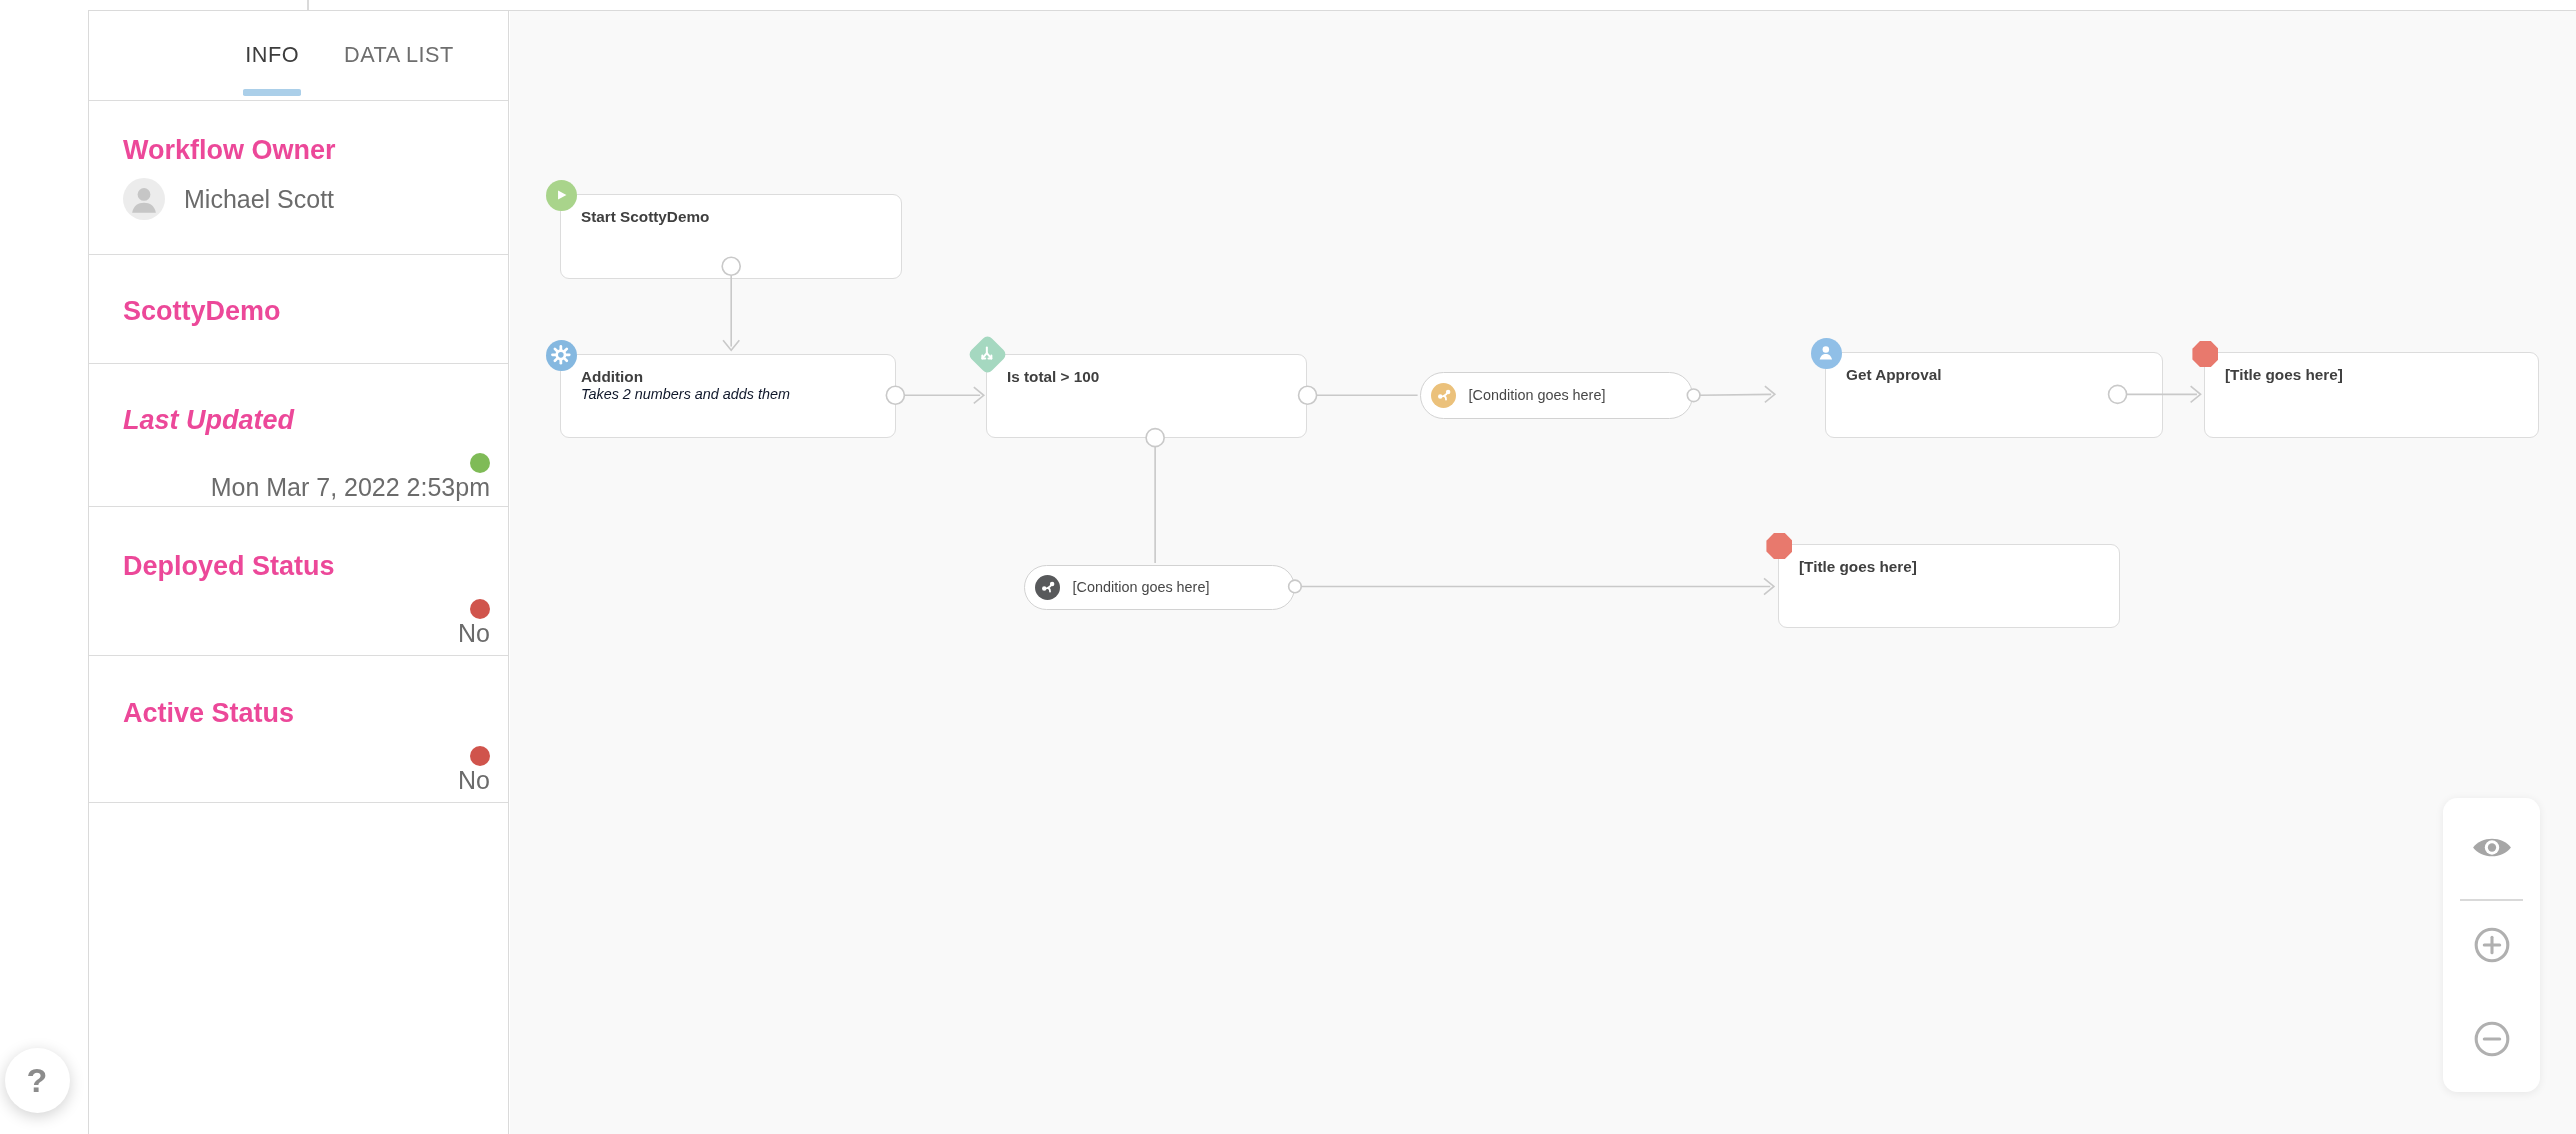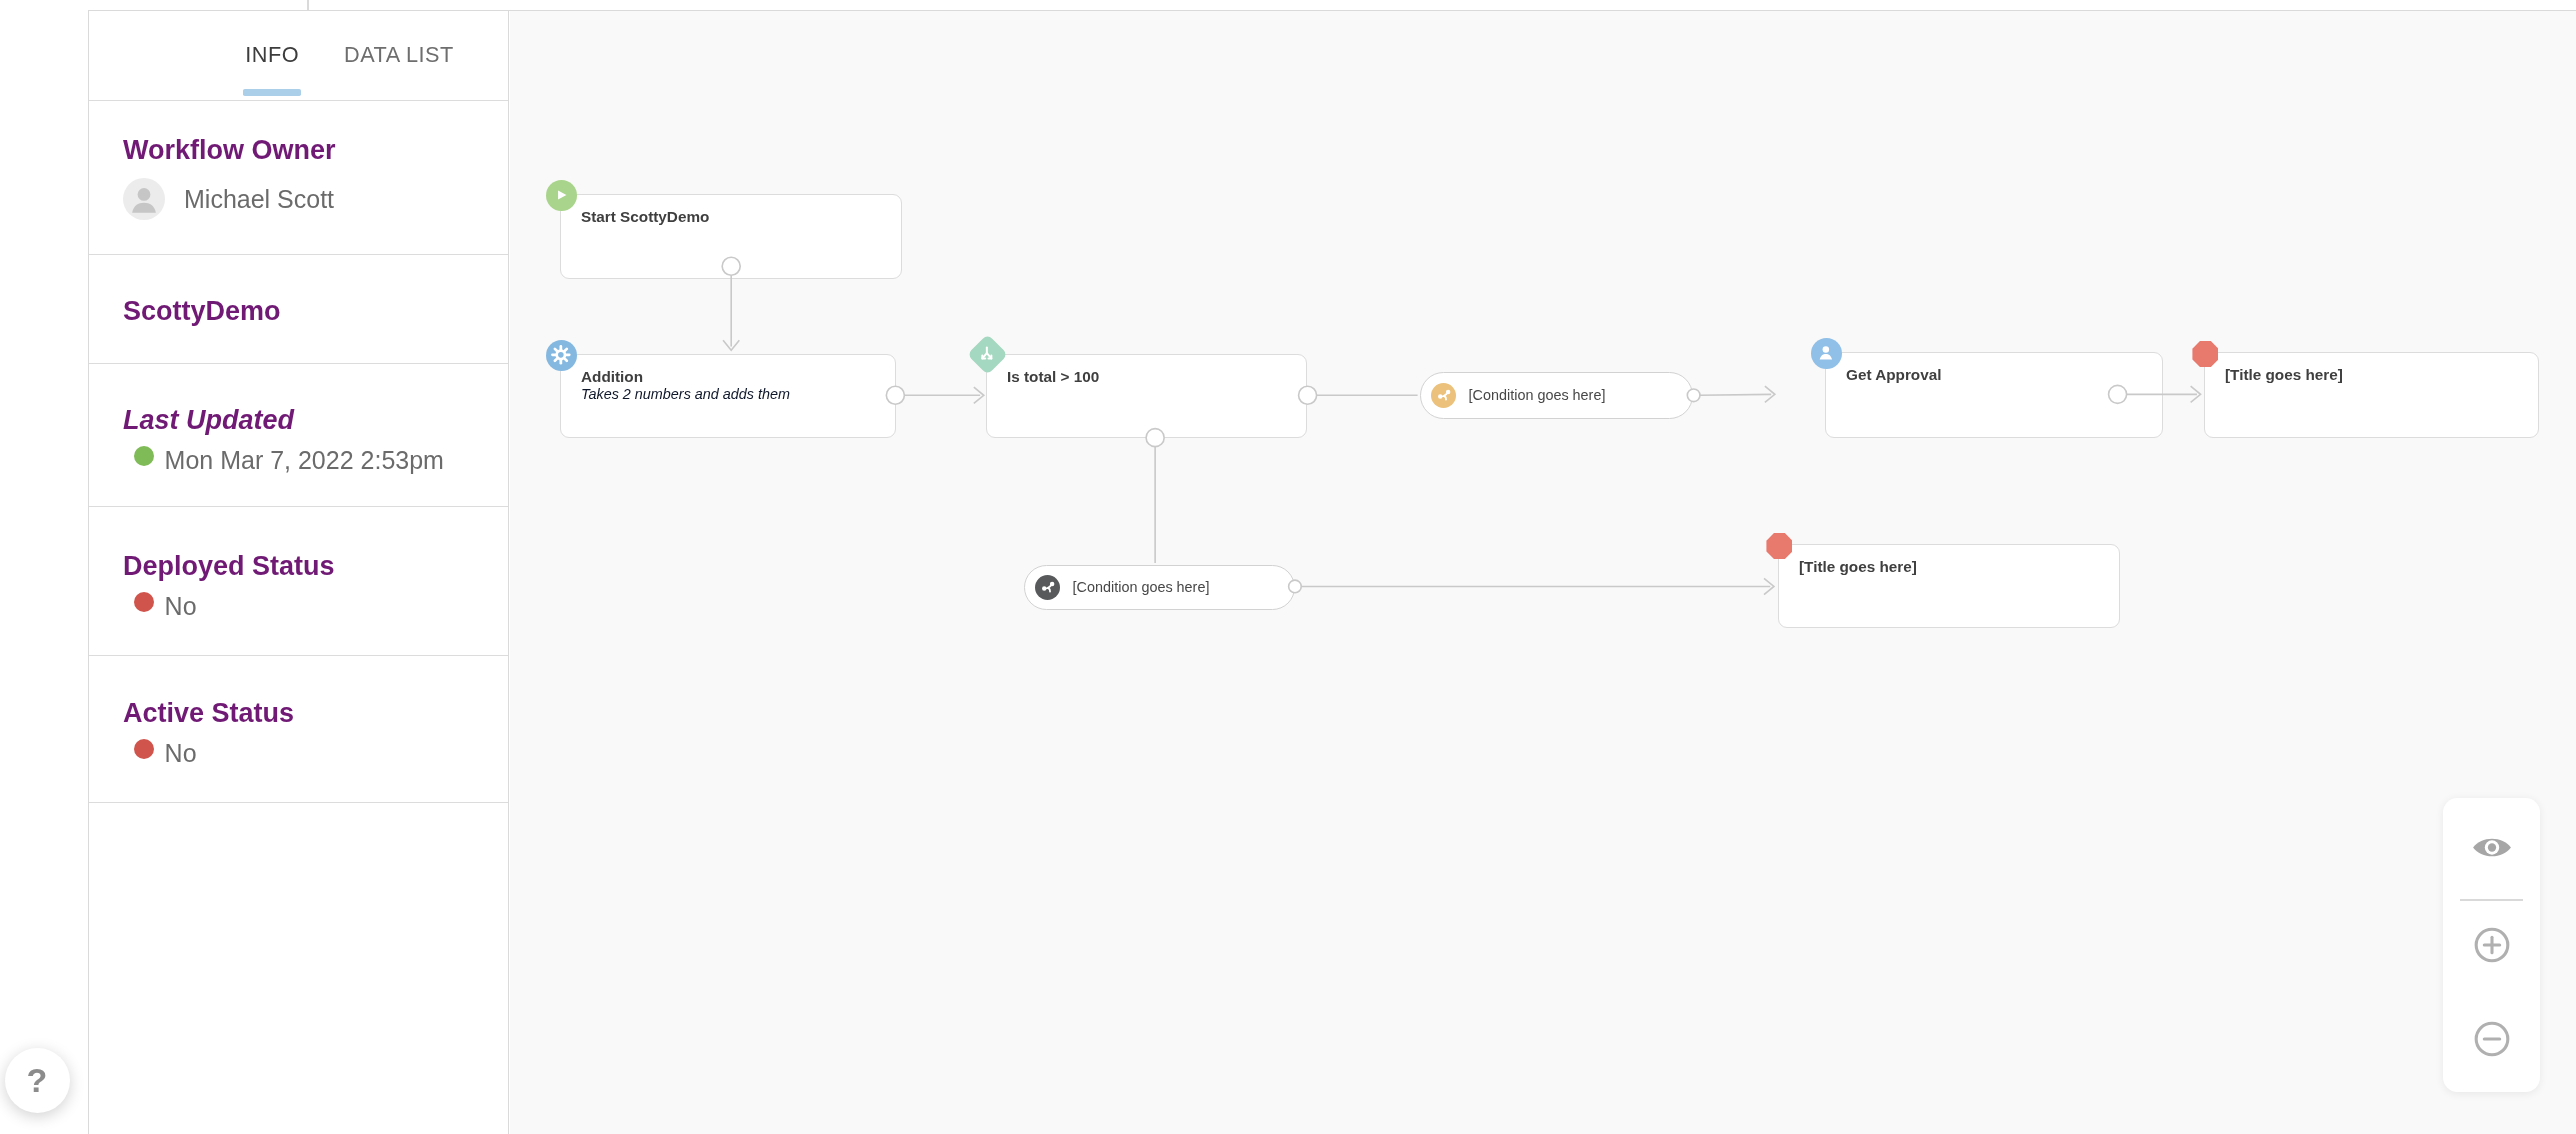--- a/index.html
+++ b/index.html
@@ -23,34 +23,34 @@
   .sidebar { position:absolute; left:88px; top:10.8px; width:421px; height:1123px; background:#fff;
              border-left:1.8px solid #dadada; border-right:1.8px solid #dadada; }
   .tabs { height:90px; border-bottom:1.8px solid #dcdcdc; display:flex; align-items:center;
           padding-left:102px; gap:45px;justify-content:center; }
   .tab { position:relative; height:100%; display:flex; align-items:center;
          font-size:21.7px; letter-spacing:0.5px; color:#6e6e6e; cursor:pointer; }
   .tab.active { color:#3d3d3d; }
   .tab-underline { position:absolute; left:-1.8px; right:-1.8px; bottom:3.6px; height:7.2px;
                    border-radius:1.8px; }
   .sb-section { border-bottom:1.8px solid #dcdcdc; padding-left:34px; padding-right:18px; }
-  .sb-section h3 { font-size:27px; line-height:34px; color:#701a75; font-weight:bold; }
+  .sb-section h3 { font-size:27px; line-height:34px; color:#ec4899; font-weight:bold; }
   .sec-owner    { height:154px; } .sec-owner h3    { padding-top:32px; }
   .sec-desc     { height:109px; } .sec-desc h3     { padding-top:39px; }
   .sec-updated  { height:143px; } .sec-updated h3  { padding-top:39px;font-style:italic; }
   .sec-deployed { height:149px; } .sec-deployed h3 { padding-top:42px; }
   .sec-active   { height:147px; } .sec-active h3   { padding-top:40px; }
   .sec-flows    { height:132px; }
 
   .owner-row { display:flex; align-items:center; margin-top:11.7px; }
   .avatar { width:42px; height:42px; border-radius:50%; background:#ececec;
             display:flex; align-items:center; justify-content:center; overflow:hidden; }
   .owner-name { margin-left:19px; font-size:25px; color:#6b6b6b; }
 
-  .value-row { display:flex; align-items:flex-start; margin-top:9px; }
+  .value-row { display:flex; align-items:flex-end; margin-top:16px;flex-direction:column; }
   .status-dot { width:20px; height:20px; border-radius:50%; flex-shrink:0; margin-left:10.8px; }
   .value-text { margin-left:10.8px; font-size:25px; color:#6b6b6b; }
 
   .flows-row { display:flex; align-items:center; margin-top:37px; padding-right:20px; }
   .flows-row h3 { padding-top:0; }
   .info-badge { width:29px; height:29px; border-radius:50%; border:2.7px solid #a3c8e9;
                 color:#a3c8e9; font-size:18px; font-style:italic; font-weight:bold;
                 display:flex; align-items:center; justify-content:center; margin-left:14.4px; }
   .expand-btn { margin-left:auto; width:60px; height:59px; border-radius:9px;
                 border:2.7px solid #a9cde9; background:#f7f7f7; cursor:pointer;

